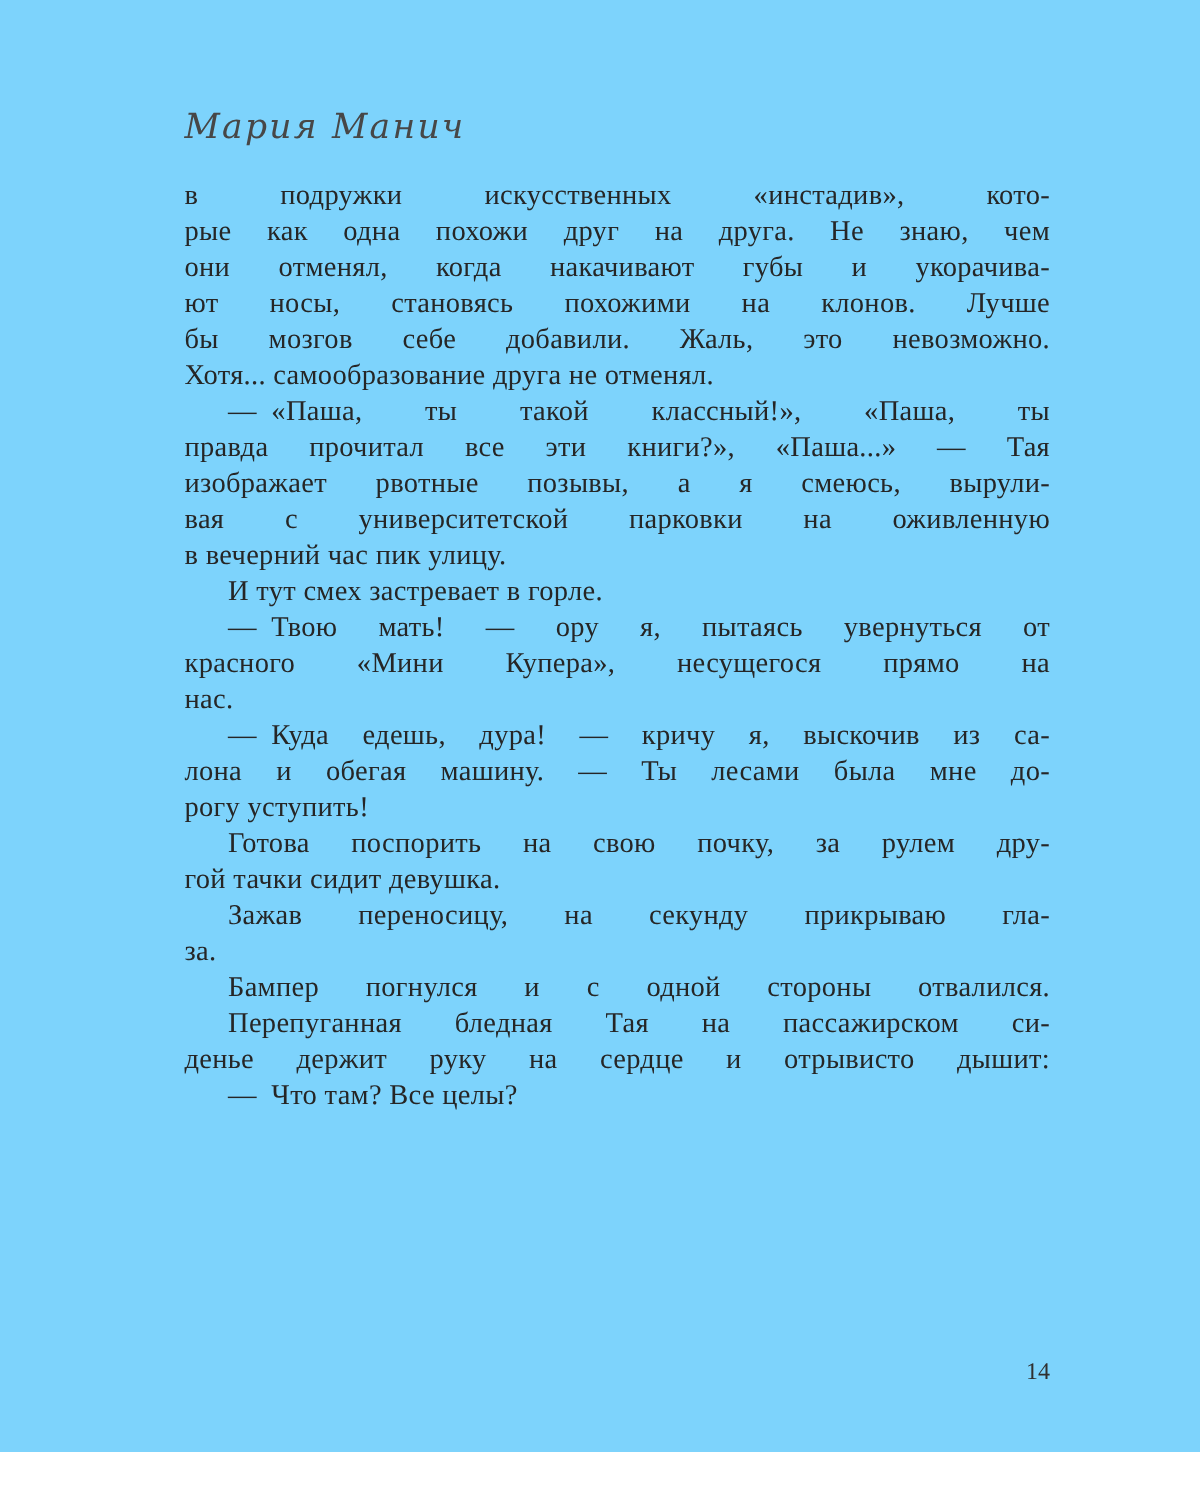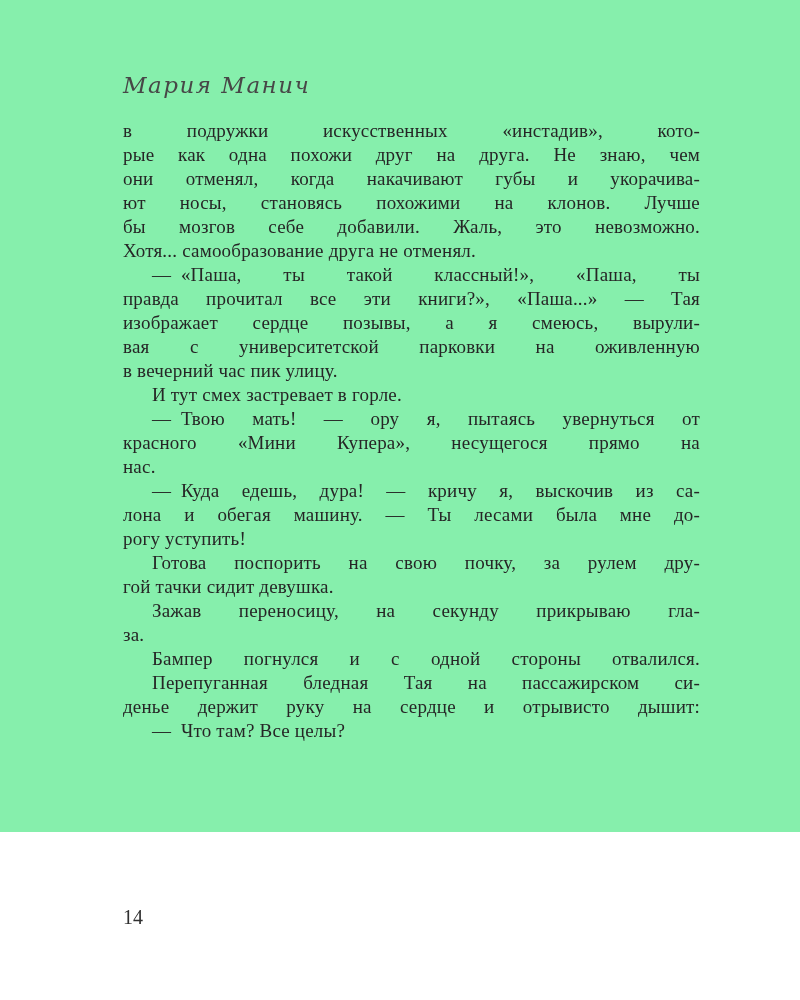--- a/index.html
+++ b/index.html
@@ -10,22 +10,22 @@
     width: 800px;
     height: 1000px;
     background: #ffffff;
     position: relative;
     overflow: hidden;
     font-family: "Liberation Serif", "DejaVu Serif", serif;
   }
   .page {
     position: absolute;
     left: 0; top: 0;
-    width: 800px; height: 832px;
-    background: #86efac;
+    width: 800px; height: 968px;
+    background: #7dd3fc;
   }
   .running-header {
     position: absolute;
     left: 123px;
     top: 72px;
     font-family: "DejaVu Serif", "Liberation Serif", serif;
     font-style: italic;
     font-size: 23px;
     letter-spacing: 1.5px;
     color: #474747;
@@ -52,22 +52,22 @@
     text-align-last: left;
   }
   .line.indent {
     text-indent: 29px;
   }
   .page-number {
     position: absolute;
     left: 123px;
     top: 906px;
     width: 577px;
-    text-align: left;
-    font-size: 20px;
+    text-align: right;
+    font-size: 16px;
     color: #303030;
   }
 </style>
 </head>
 <body>
 
 <div class="page">
 
   <div class="running-header">Мария Манич</div>
 
@@ -76,21 +76,21 @@
         <div class="line">в подружки искусственных «инстадив», кото-</div>
         <div class="line">рые как одна похожи друг на друга. Не знаю, чем</div>
         <div class="line">они отменял, когда накачивают губы и укорачива-</div>
         <div class="line">ют носы, становясь похожими на клонов. Лучше</div>
         <div class="line">бы мозгов себе добавили. Жаль, это невозможно.</div>
         <div class="line last">Хотя... самообразование друга не отменял.</div>
       </div>
       <div class="para">
         <div class="line indent">— «Паша, ты такой классный!», «Паша, ты</div>
         <div class="line">правда прочитал все эти книги?», «Паша...» — Тая</div>
-        <div class="line">изображает сердце позывы, а я смеюсь, вырули-</div>
+        <div class="line">изображает рвотные позывы, а я смеюсь, вырули-</div>
         <div class="line">вая с университетской парковки на оживленную</div>
         <div class="line last">в вечерний час пик улицу.</div>
       </div>
       <div class="para">
         <div class="line last indent">И тут смех застревает в горле.</div>
       </div>
       <div class="para">
         <div class="line indent">— Твою мать! — ору я, пытаясь увернуться от</div>
         <div class="line">красного «Мини Купера», несущегося прямо на</div>
         <div class="line last">нас.</div>

